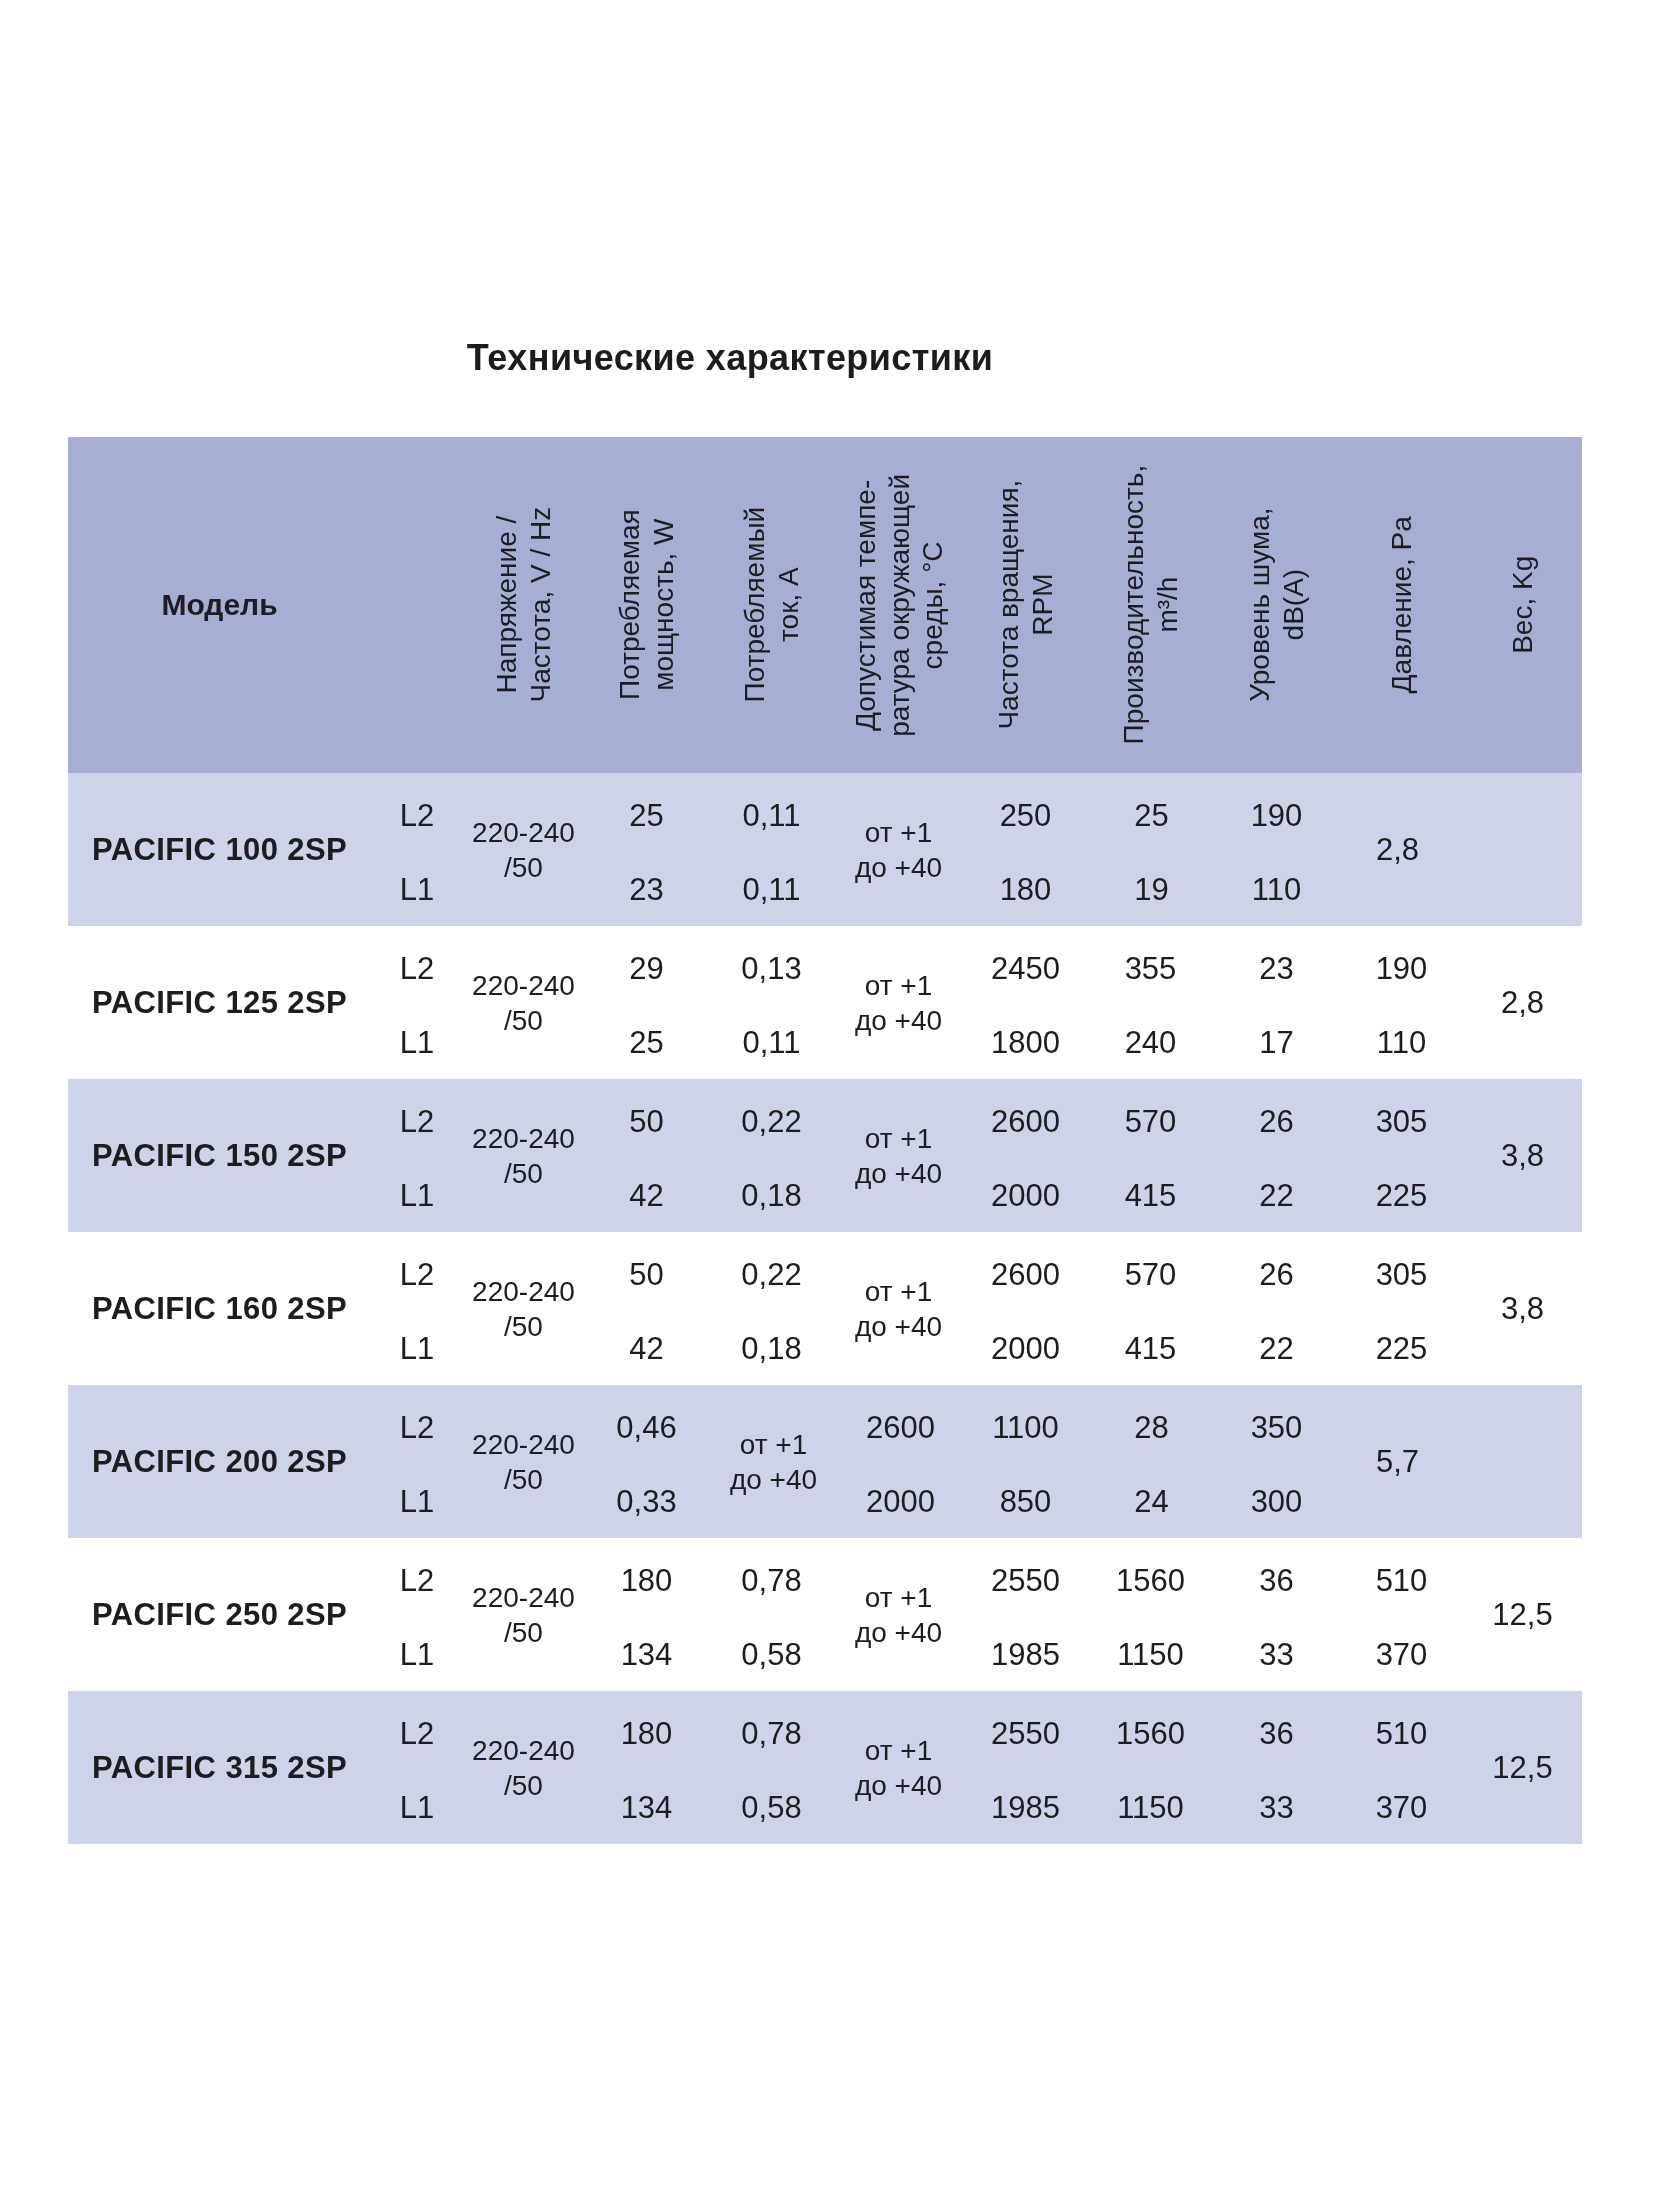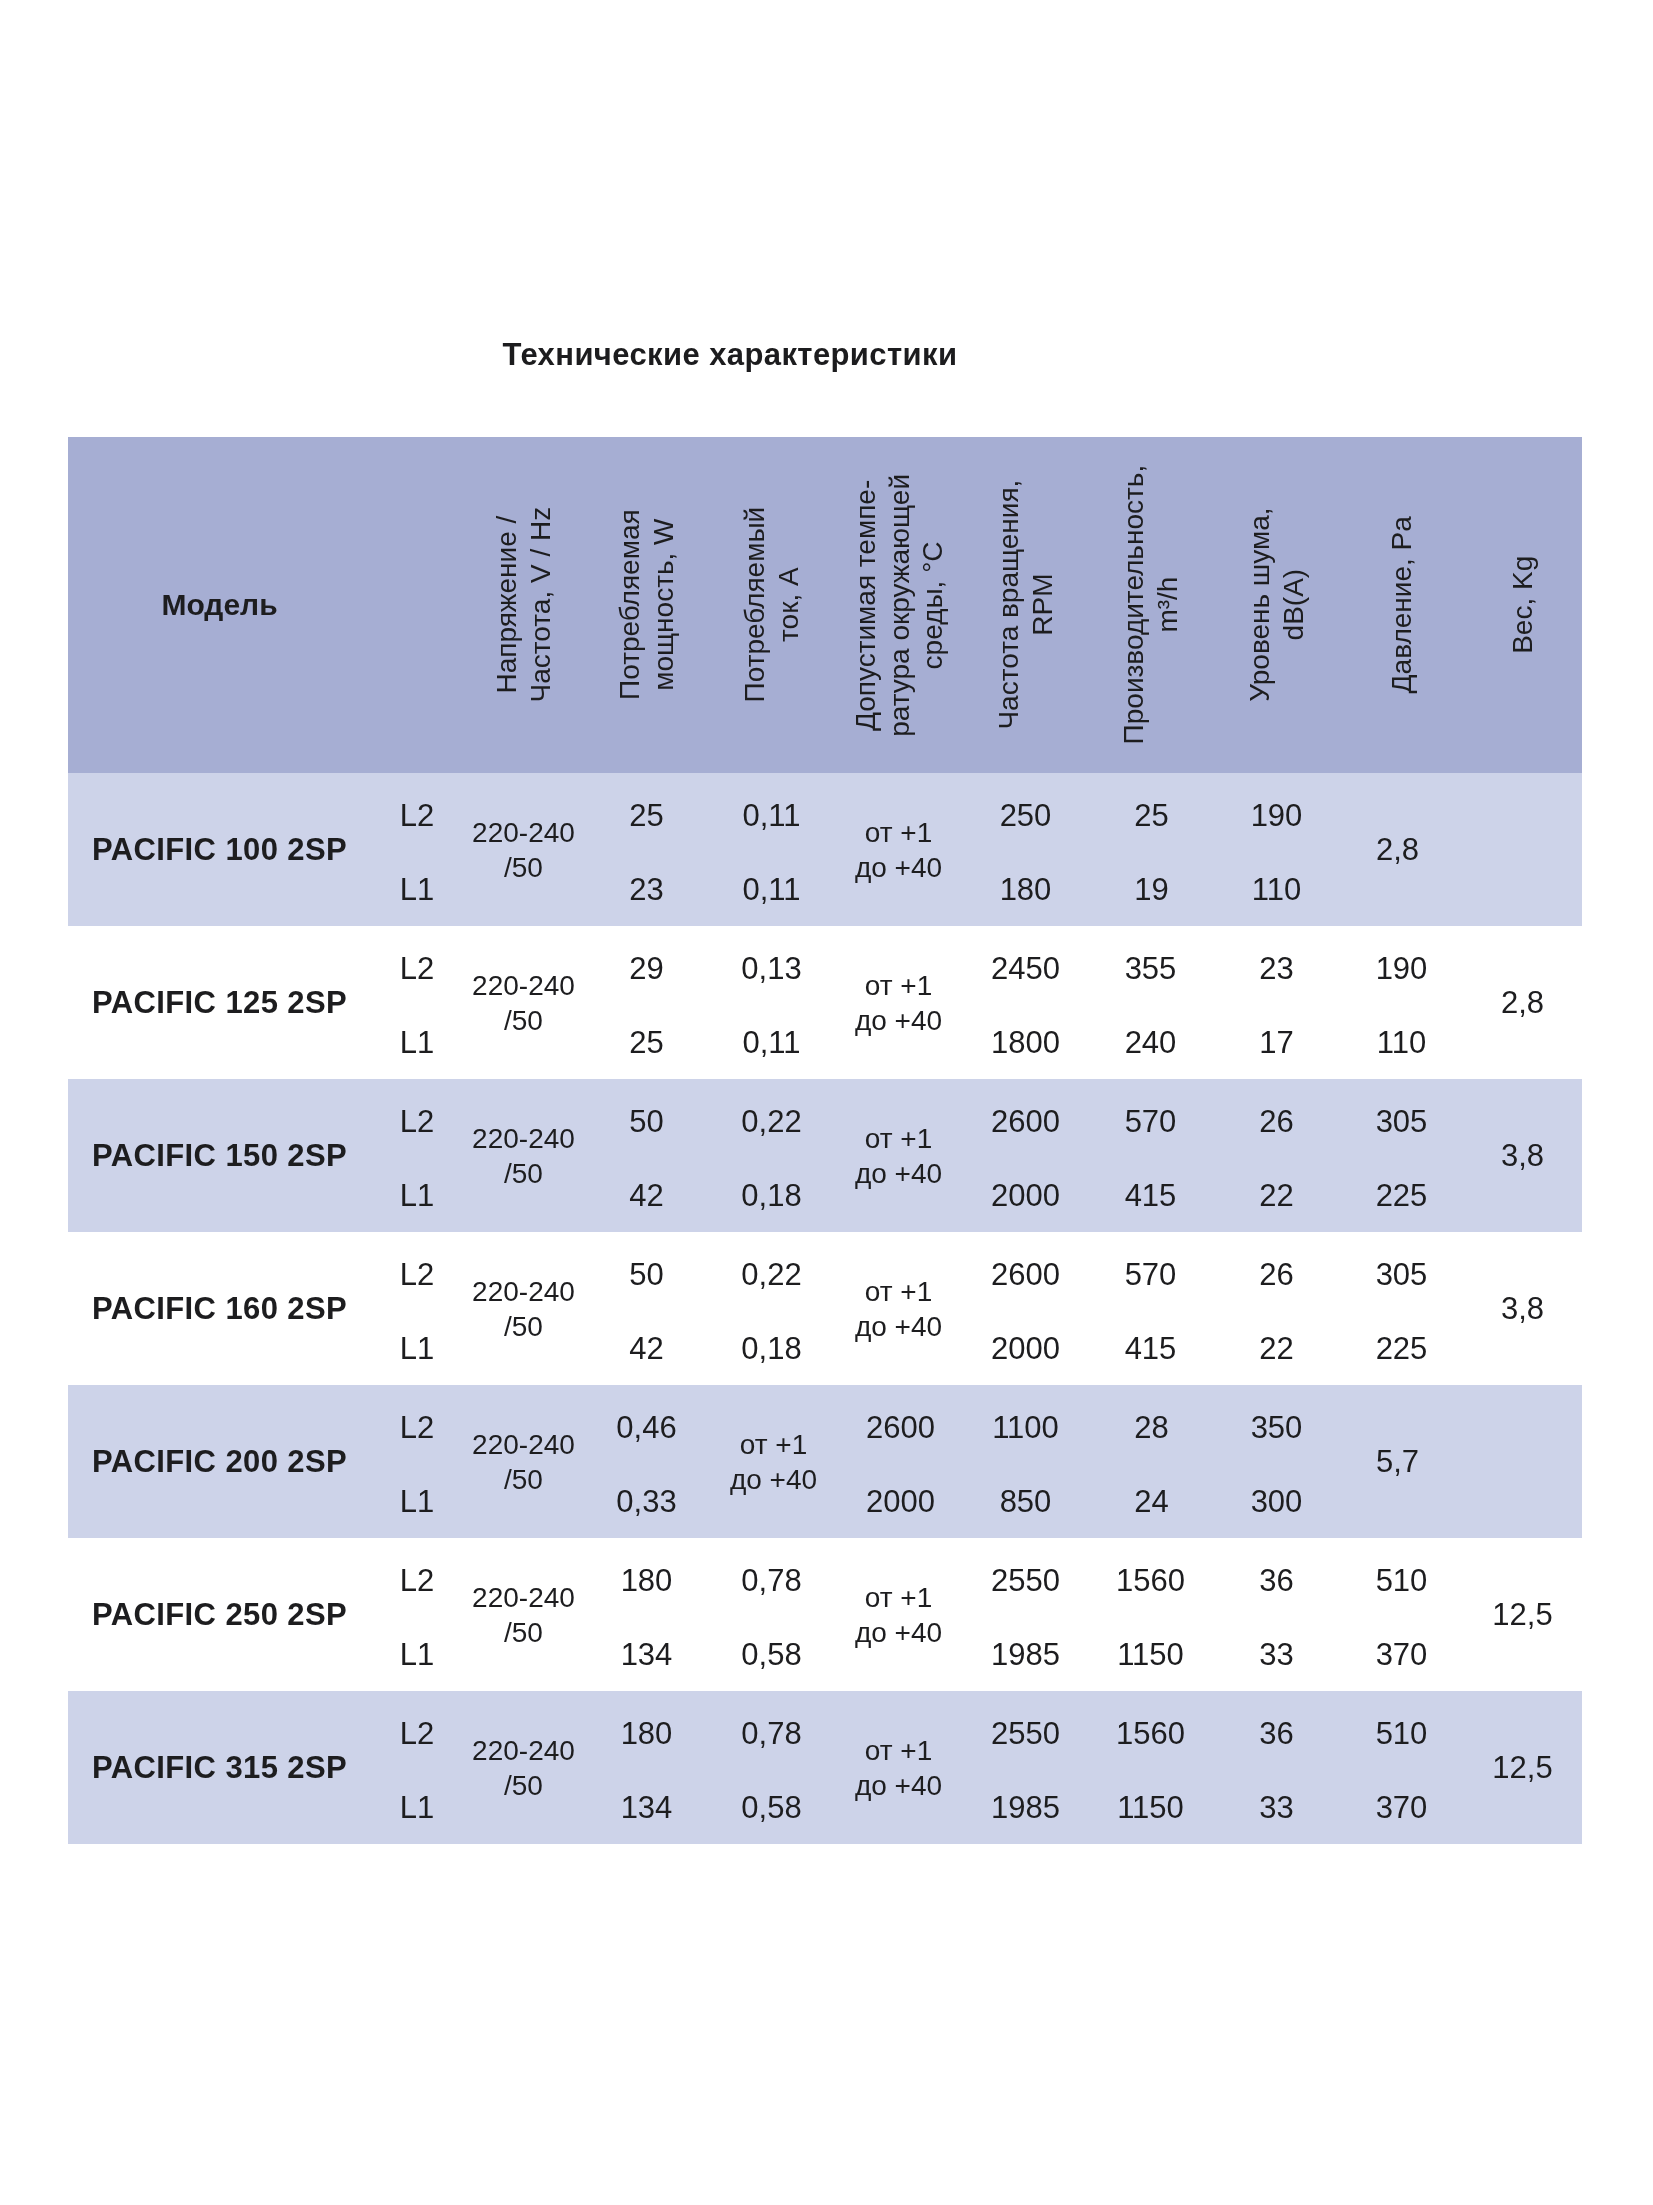--- a/index.html
+++ b/index.html
@@ -8,21 +8,21 @@
     --row-plain-bg:#ffffff;
     --text-color:#1d1d1f;
   }
   html,body{margin:0;padding:0;background:#ffffff;}
   .page{
     position:relative;width:1654px;height:2205px;background:#ffffff;overflow:hidden;
     font-family:"Liberation Sans","DejaVu Sans",sans-serif;color:var(--text-color);
   }
   .title{
     position:absolute;left:0;top:337px;width:1460px;margin:0;
-    text-align:center;font-size:31px;font-weight:700;letter-spacing:0.4px;color:#1c1c1e;
+    text-align:center;font-size:36px;font-weight:700;letter-spacing:0.4px;color:#1c1c1e;
   }
   .spec-table{position:absolute;left:68px;top:437px;width:1514px;}
   .thead{display:flex;height:336px;background:var(--header-bg);}
   .tbody{display:flex;flex-direction:column;}
   .trow{display:flex;height:153px;}
   .trow.shaded{background:var(--row-shaded-bg);}
   .trow.plain{background:var(--row-plain-bg);}
   .hcell,.cell{display:flex;align-items:center;justify-content:center;box-sizing:border-box;flex:none;}
   
   .c0{width:303px;} .c1{width:92px;} .c2{width:121px;} .c3{width:125px;}

